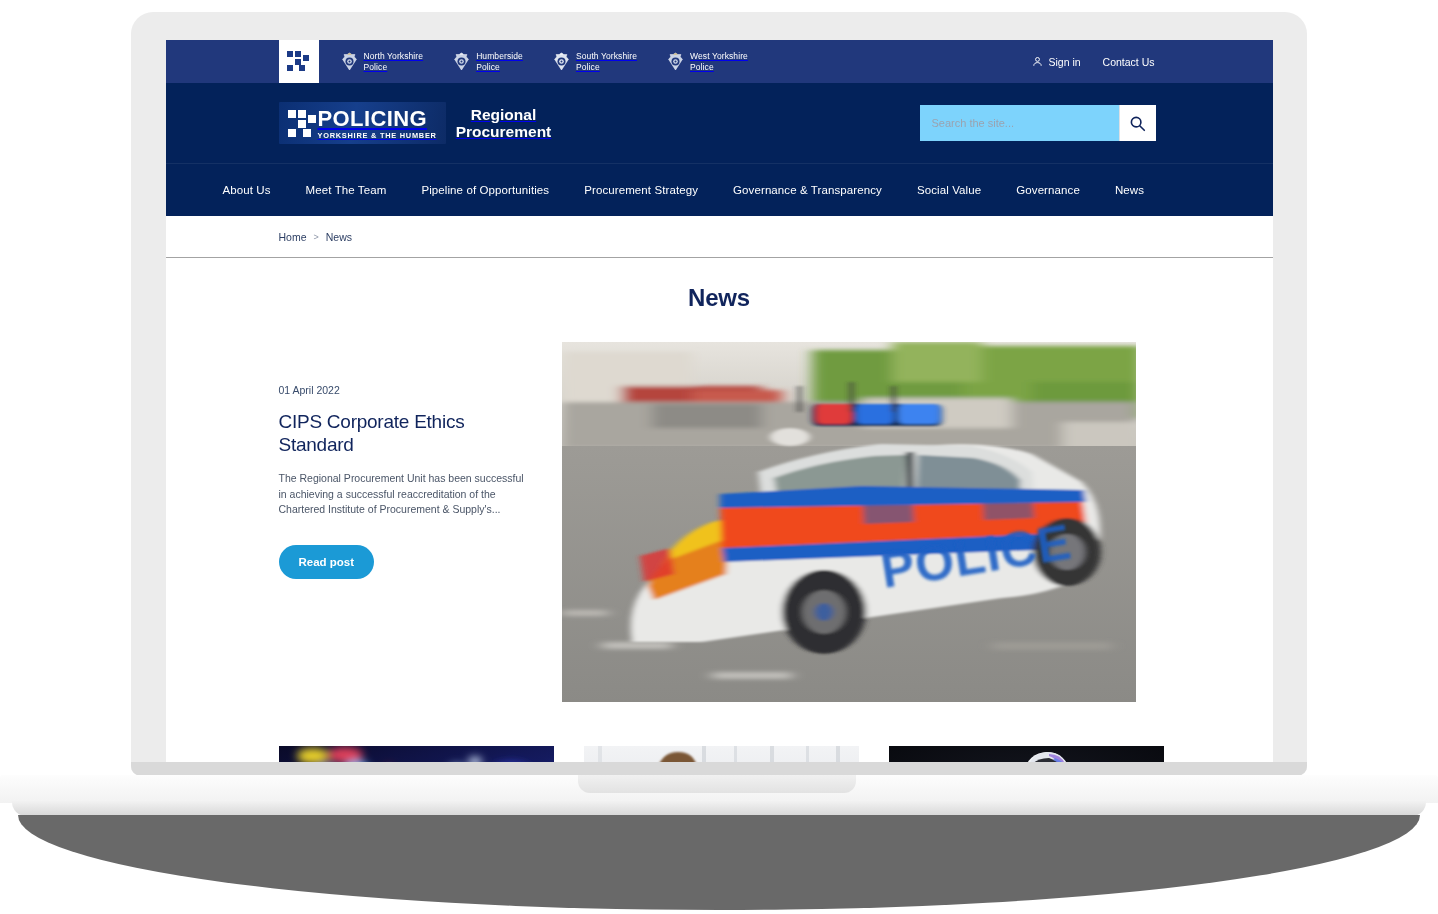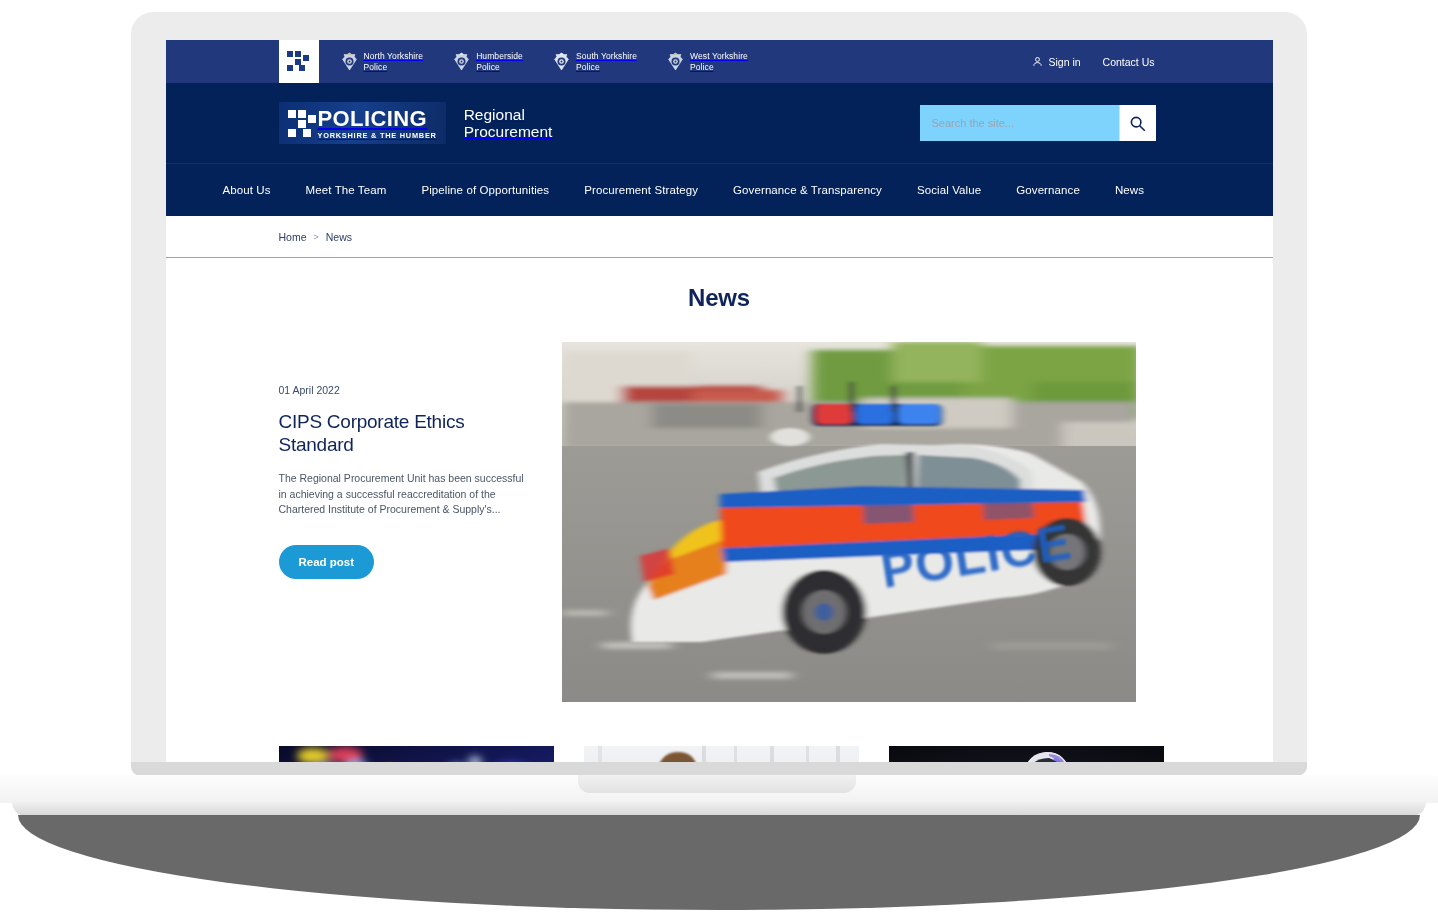--- a/index.html
+++ b/index.html
@@ -108,21 +108,21 @@
   .brand-word-top {
     color: #ffffff; font-weight: bold; font-size: 22px;
     letter-spacing: .4px; display: block;
   }
   .brand-word-sub {
     color: #ffffff; font-size: 7.4px; font-weight: bold;
     letter-spacing: .75px; display: block; margin-top: 2px;
   }
   .brand-tagline {
     color: #ffffff; font-size: 15.5px; line-height: 17.5px;
-    margin-left: 18px; white-space: pre-line; font-weight: 400;
+    margin-left: 10px; white-space: pre-line; font-weight: 700; text-align: center;
   }
   .search-wrap {
     margin-left: auto; margin-right: 117px;
     display: flex; align-items: stretch;
     background: #7dd3fc; width: 236px; height: 36px;
   }
   .search-input {
     flex: 1; border: 0; outline: none; padding: 0 12px;
     font-size: 11px; color: #3d4a5c;
     font-family: "Liberation Sans", sans-serif; background: transparent;

